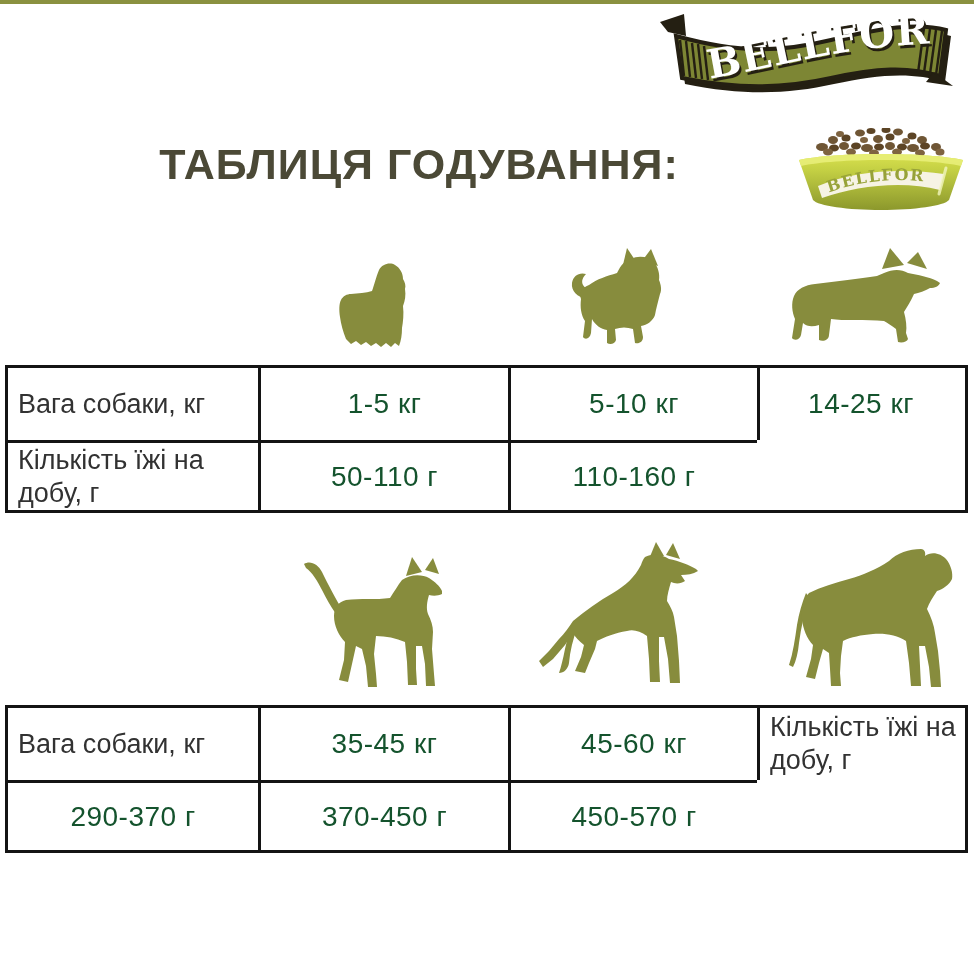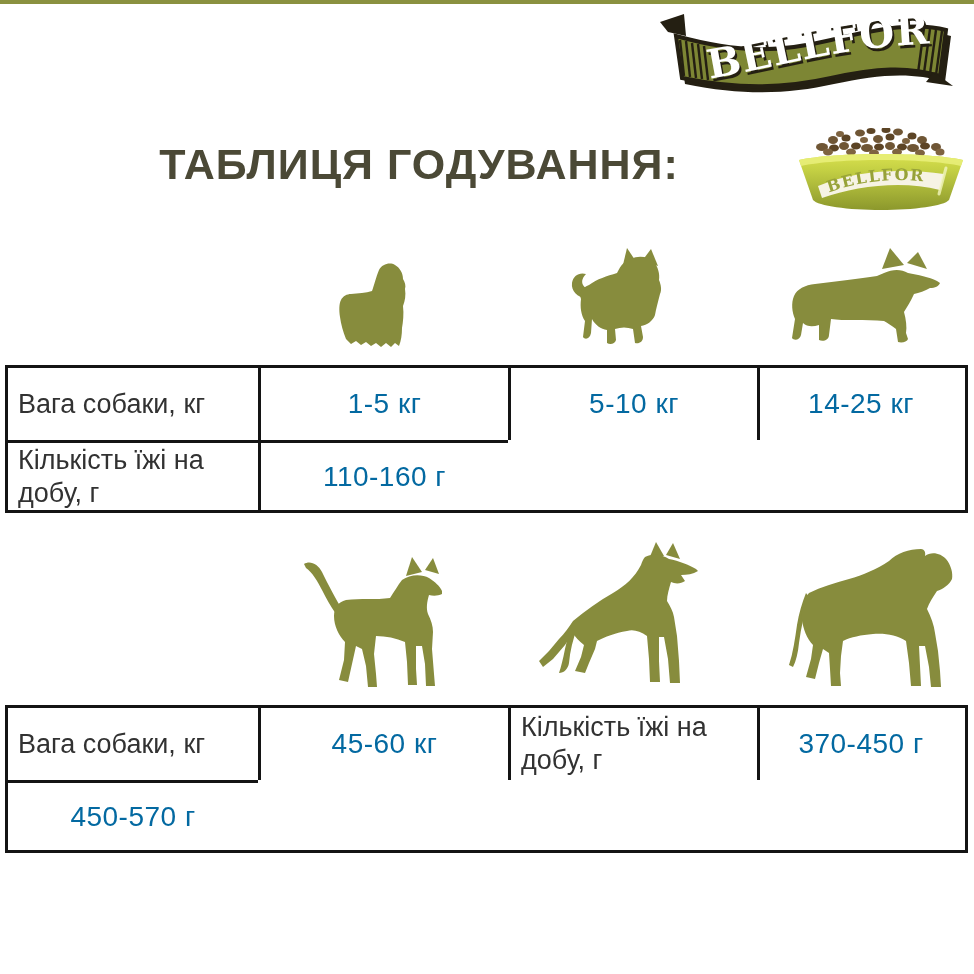--- a/index.html
+++ b/index.html
@@ -32,21 +32,21 @@
                 grid-template-columns:250px 250px 249px 205px;
                 grid-template-rows:72px 70px; background:#fff; z-index:2; }
   .feed-table-1 { top:365px; }
   .feed-table-2 { top:705px; }
 
   .cell { display:flex; align-items:center; }
   .cell:not(:nth-child(4n+1)) { border-left:3px solid #141414; }
   .cell:nth-child(n+5) { border-top:3px solid #141414; }
 
   .label-cell { padding:0 6px 0 10px; font-size:27px; color:#323232; line-height:1.22; }
-  .value-cell { justify-content:center; font-size:28px; color:#0369a1; letter-spacing:.5px; }
+  .value-cell { justify-content:center; font-size:28px; color:#14532d; letter-spacing:.5px; }
 </style>
 </head>
 <body>
 
 <div class="top-rule"></div>
 
 <svg class="logo-banner" viewBox="0 0 322 102">
 
   <polygon points="14,16 38,8 40,30 22,26" fill="#241f12"></polygon>
 
@@ -237,33 +237,42 @@
   <div class="cell value-cell">
     <span>5-10 кг</span>
   </div>
   <div class="cell value-cell">
     <span>14-25 кг</span>
   </div>
   <div class="cell label-cell">
     <span>Кількість їжі на добу, г</span>
   </div>
   <div class="cell value-cell">
+    <span>50-110 г</span>
+  </div>
+  <div class="cell value-cell">
     <span>110-160 г</span>
   </div>
 </div>
 
 <div class="feed-table feed-table-2">
   <div class="cell label-cell">
     <span>Вага собаки, кг</span>
   </div>
   <div class="cell value-cell">
+    <span>35-45 кг</span>
+  </div>
+  <div class="cell value-cell">
     <span>45-60 кг</span>
   </div>
   <div class="cell label-cell">
     <span>Кількість їжі на добу, г</span>
   </div>
   <div class="cell value-cell">
+    <span>290-370 г</span>
+  </div>
+  <div class="cell value-cell">
     <span>370-450 г</span>
   </div>
   <div class="cell value-cell">
     <span>450-570 г</span>
   </div>
 </div>
 
 </body></html>

